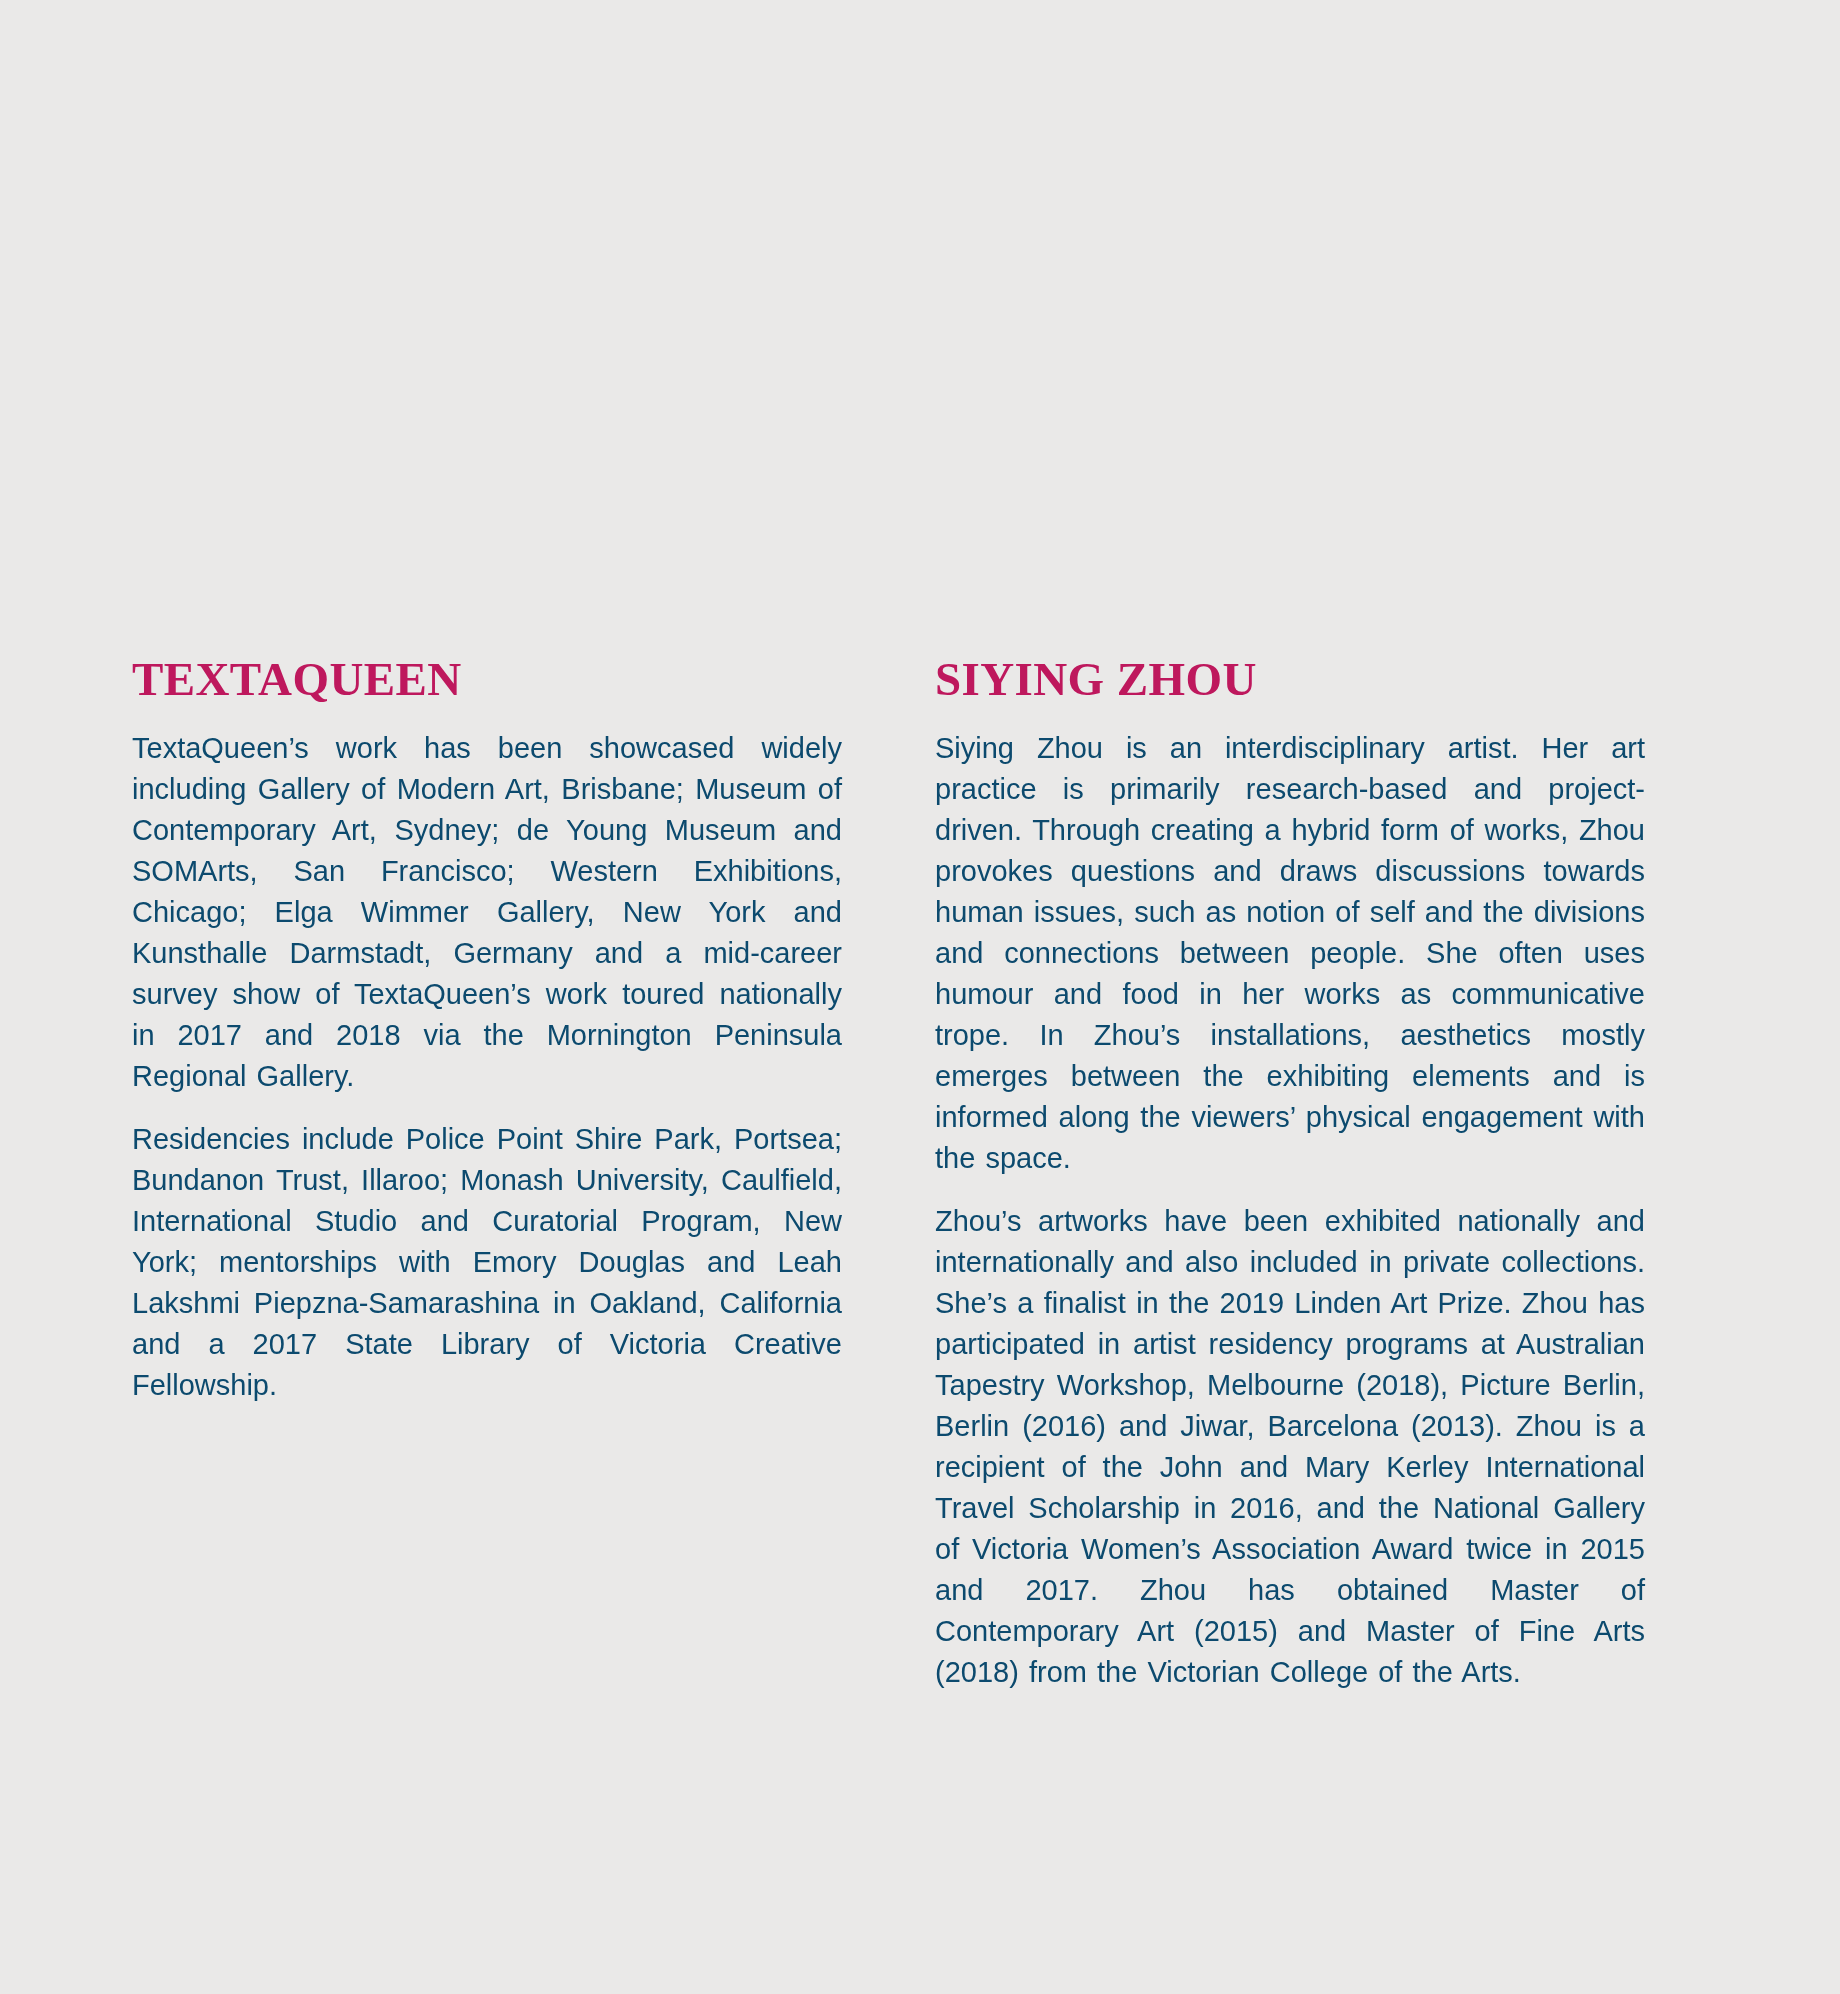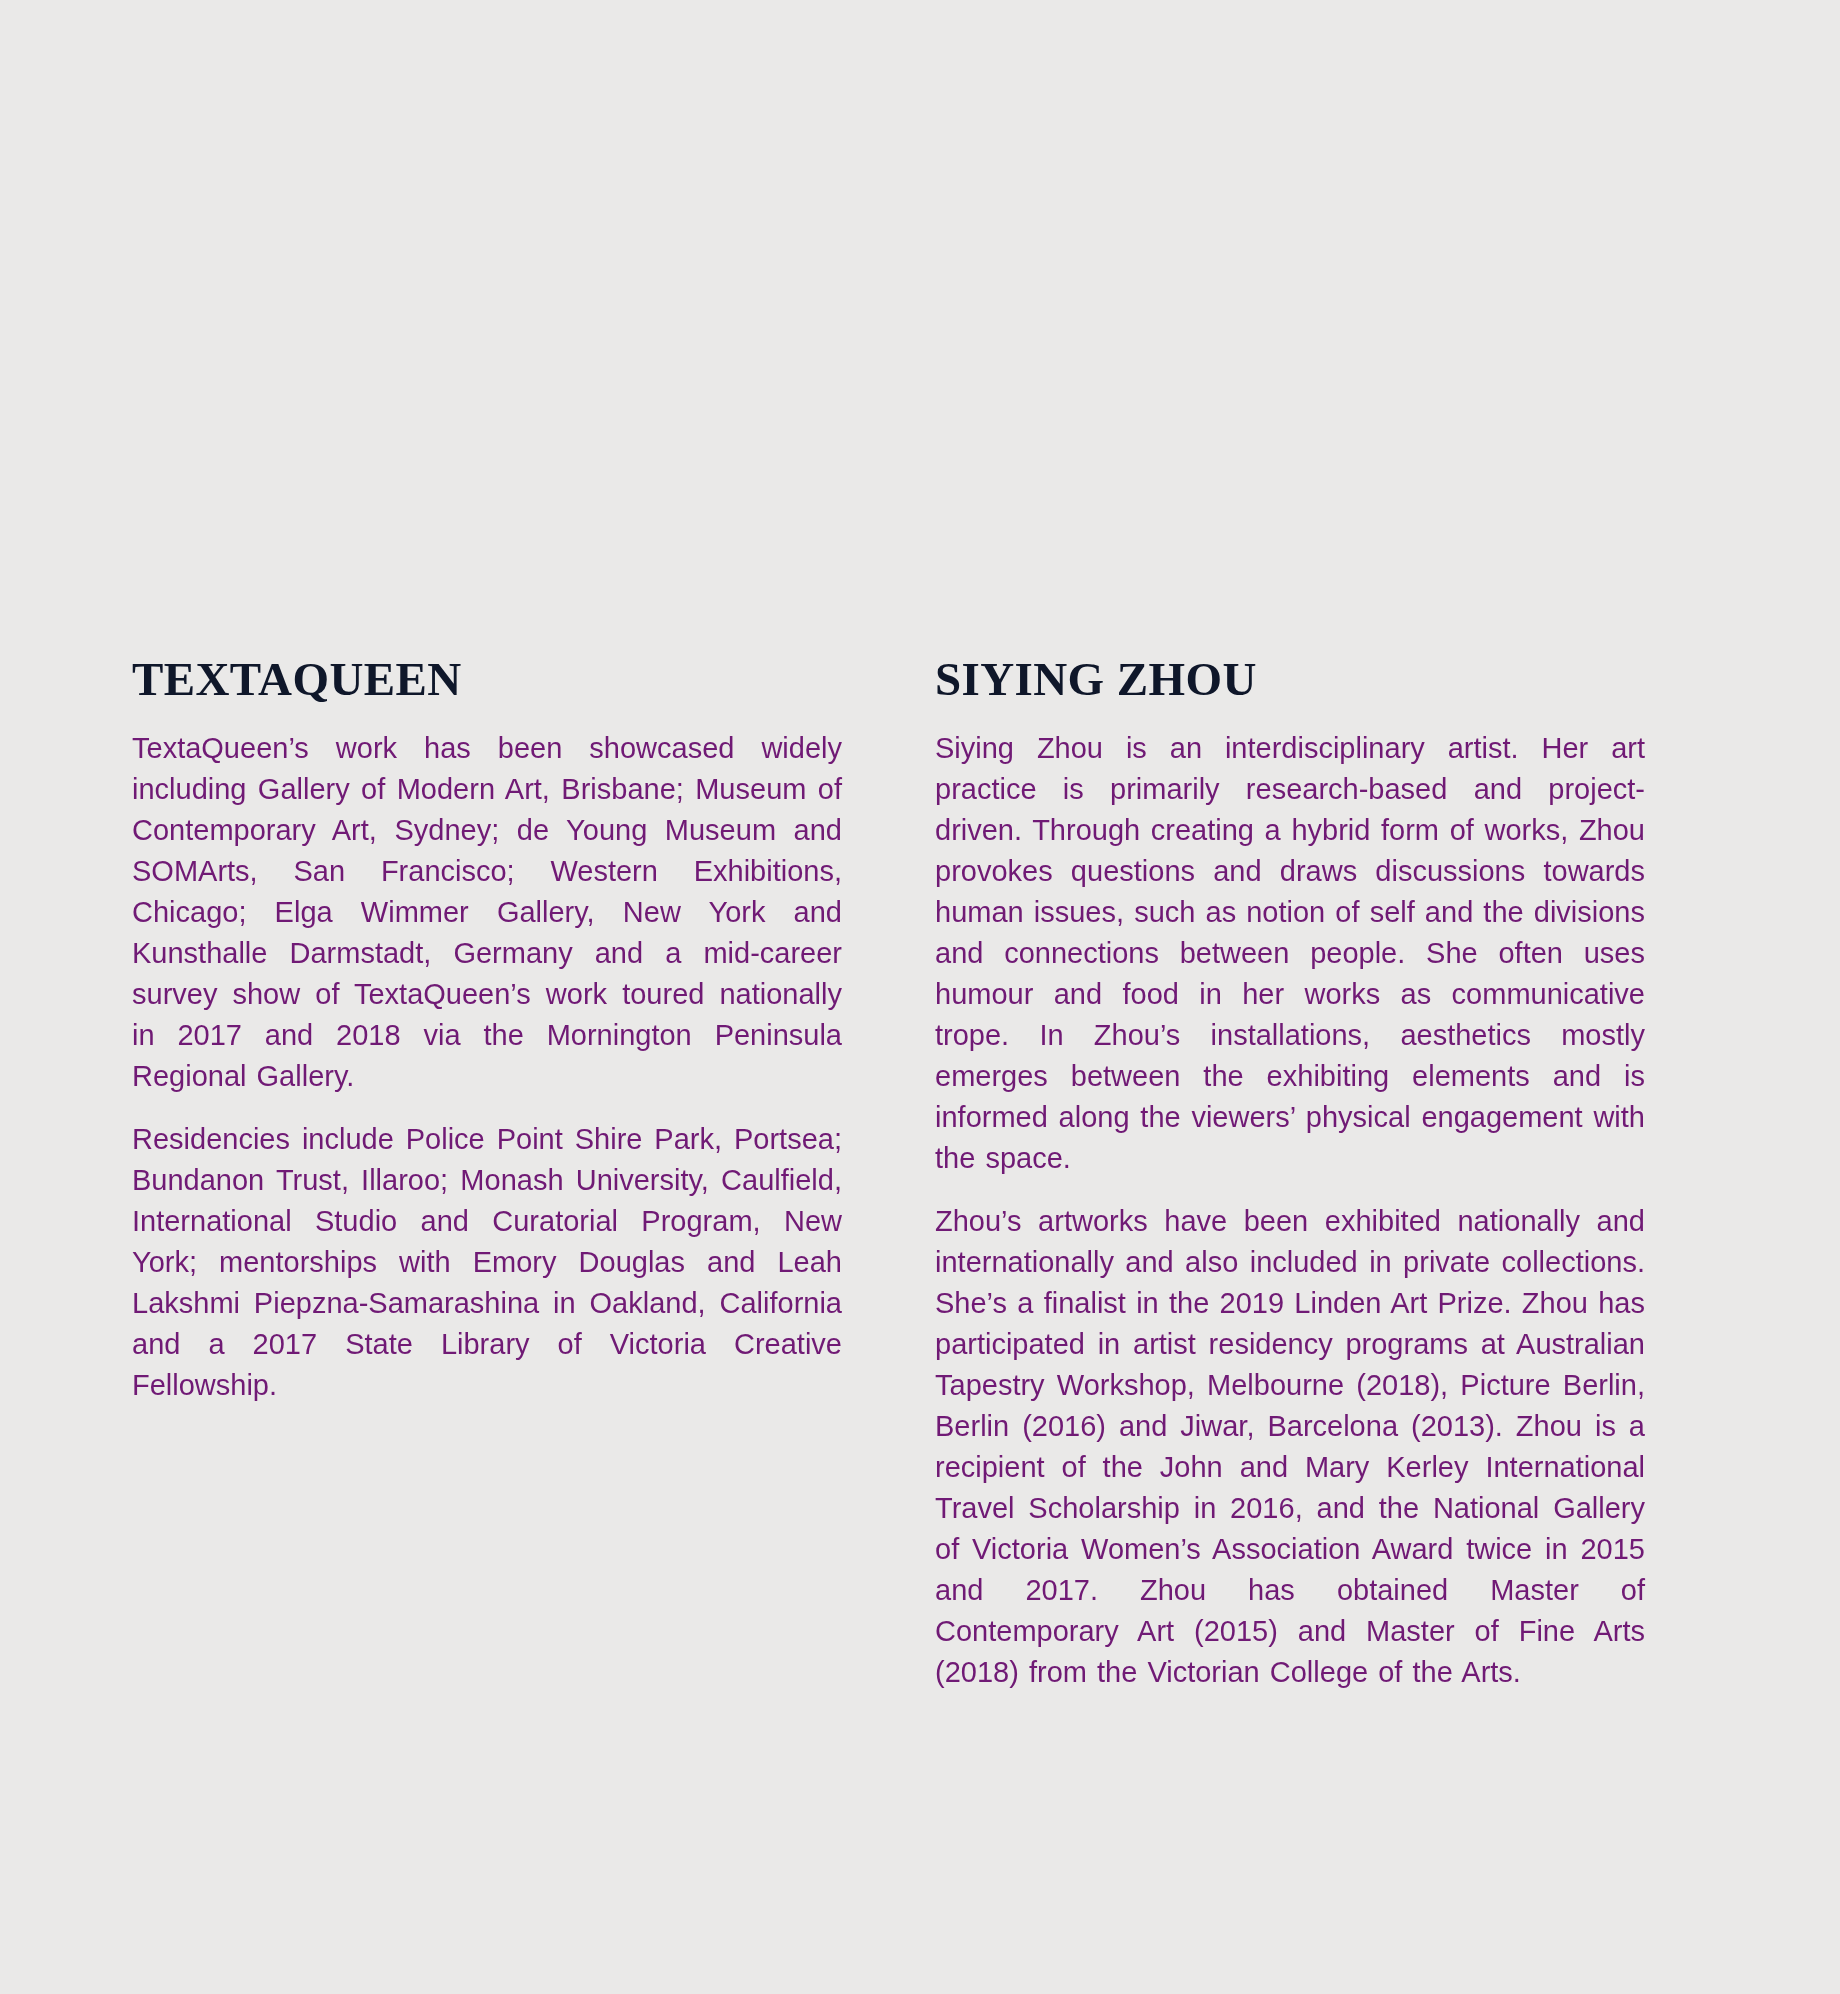--- a/index.html
+++ b/index.html
@@ -26,30 +26,30 @@
   .column {
     width: 710px;
     flex: 0 0 710px;
   }
   .column h2 {
     font-family: "Liberation Serif", "DejaVu Serif", serif;
     font-weight: 700;
     font-size: 47px;
     line-height: 1;
     letter-spacing: 0.4px;
-    color: #0f172a;
+    color: #be185d;
     margin: 0 0 25px 0;
   }
   .column p {
     font-size: 29px;
     line-height: 41px;
     margin: 0 0 22.3px 0;
     text-align: justify;
     word-spacing: 0.07em;
-    color: #701a75;
+    color: #0c4a6e;
   }
   .column p:last-child {
     margin-bottom: 8px;
   }
 </style>
 </head>
 <body>
 
 <div class="page">
 

